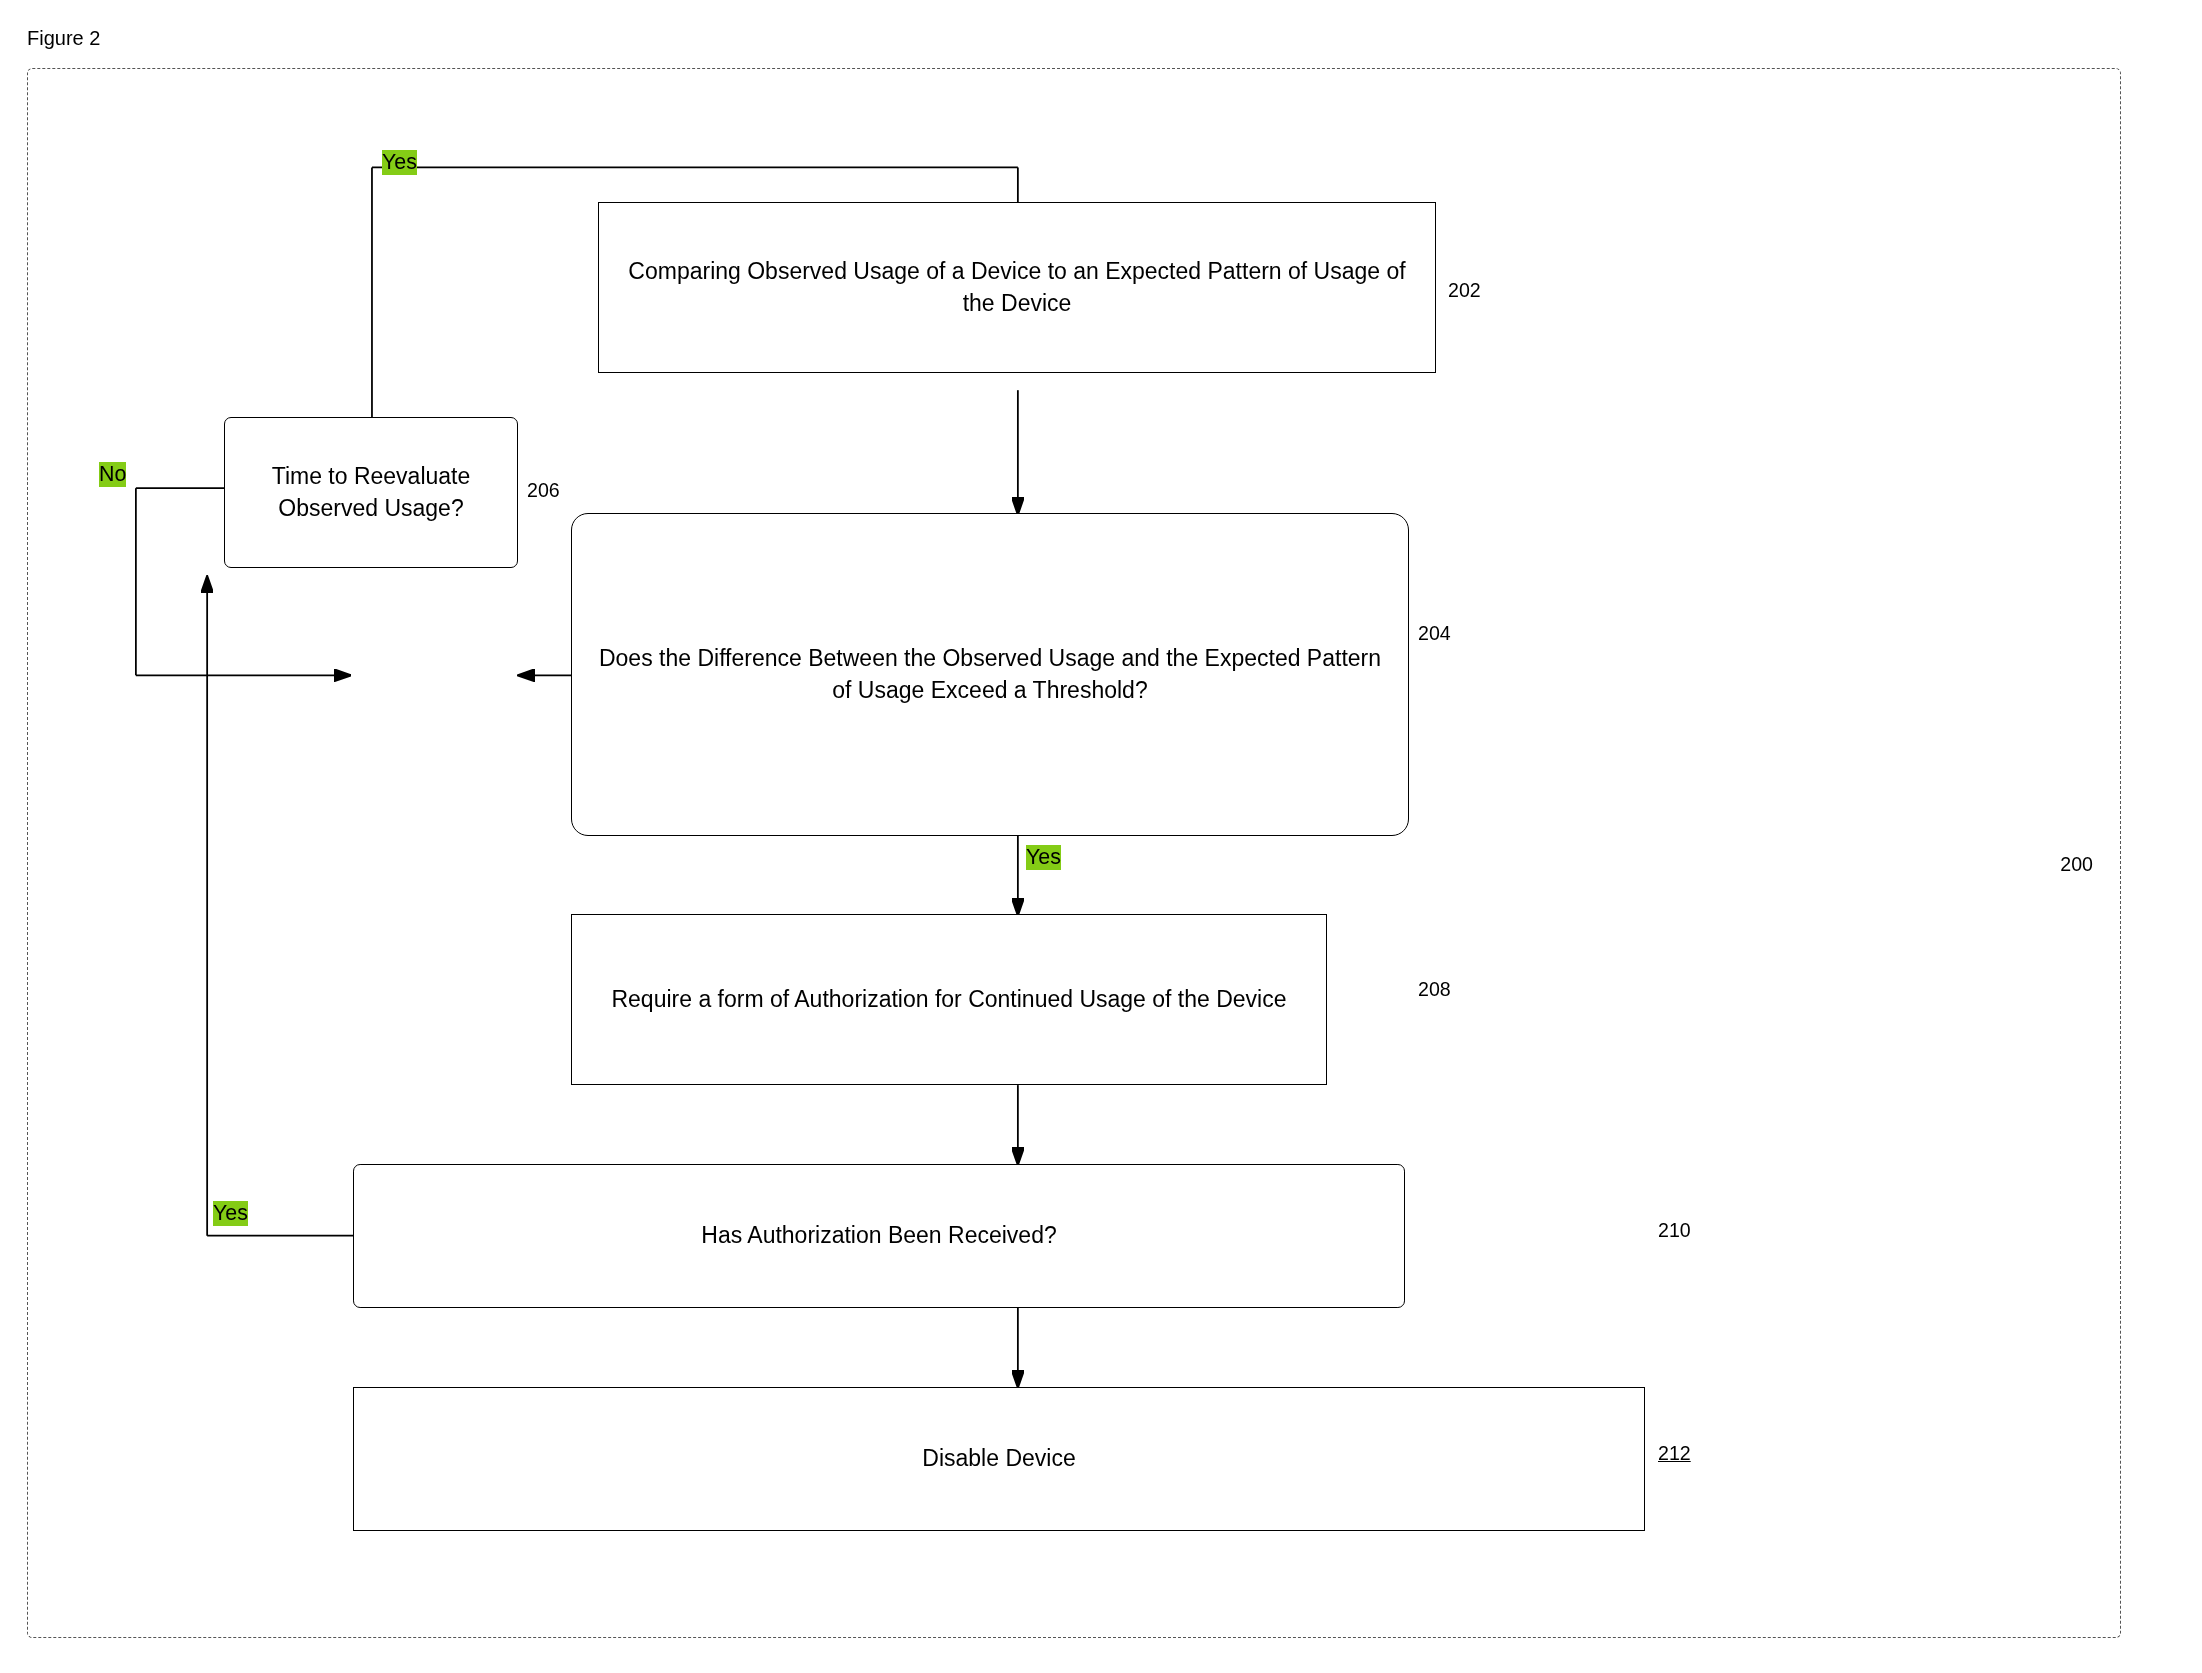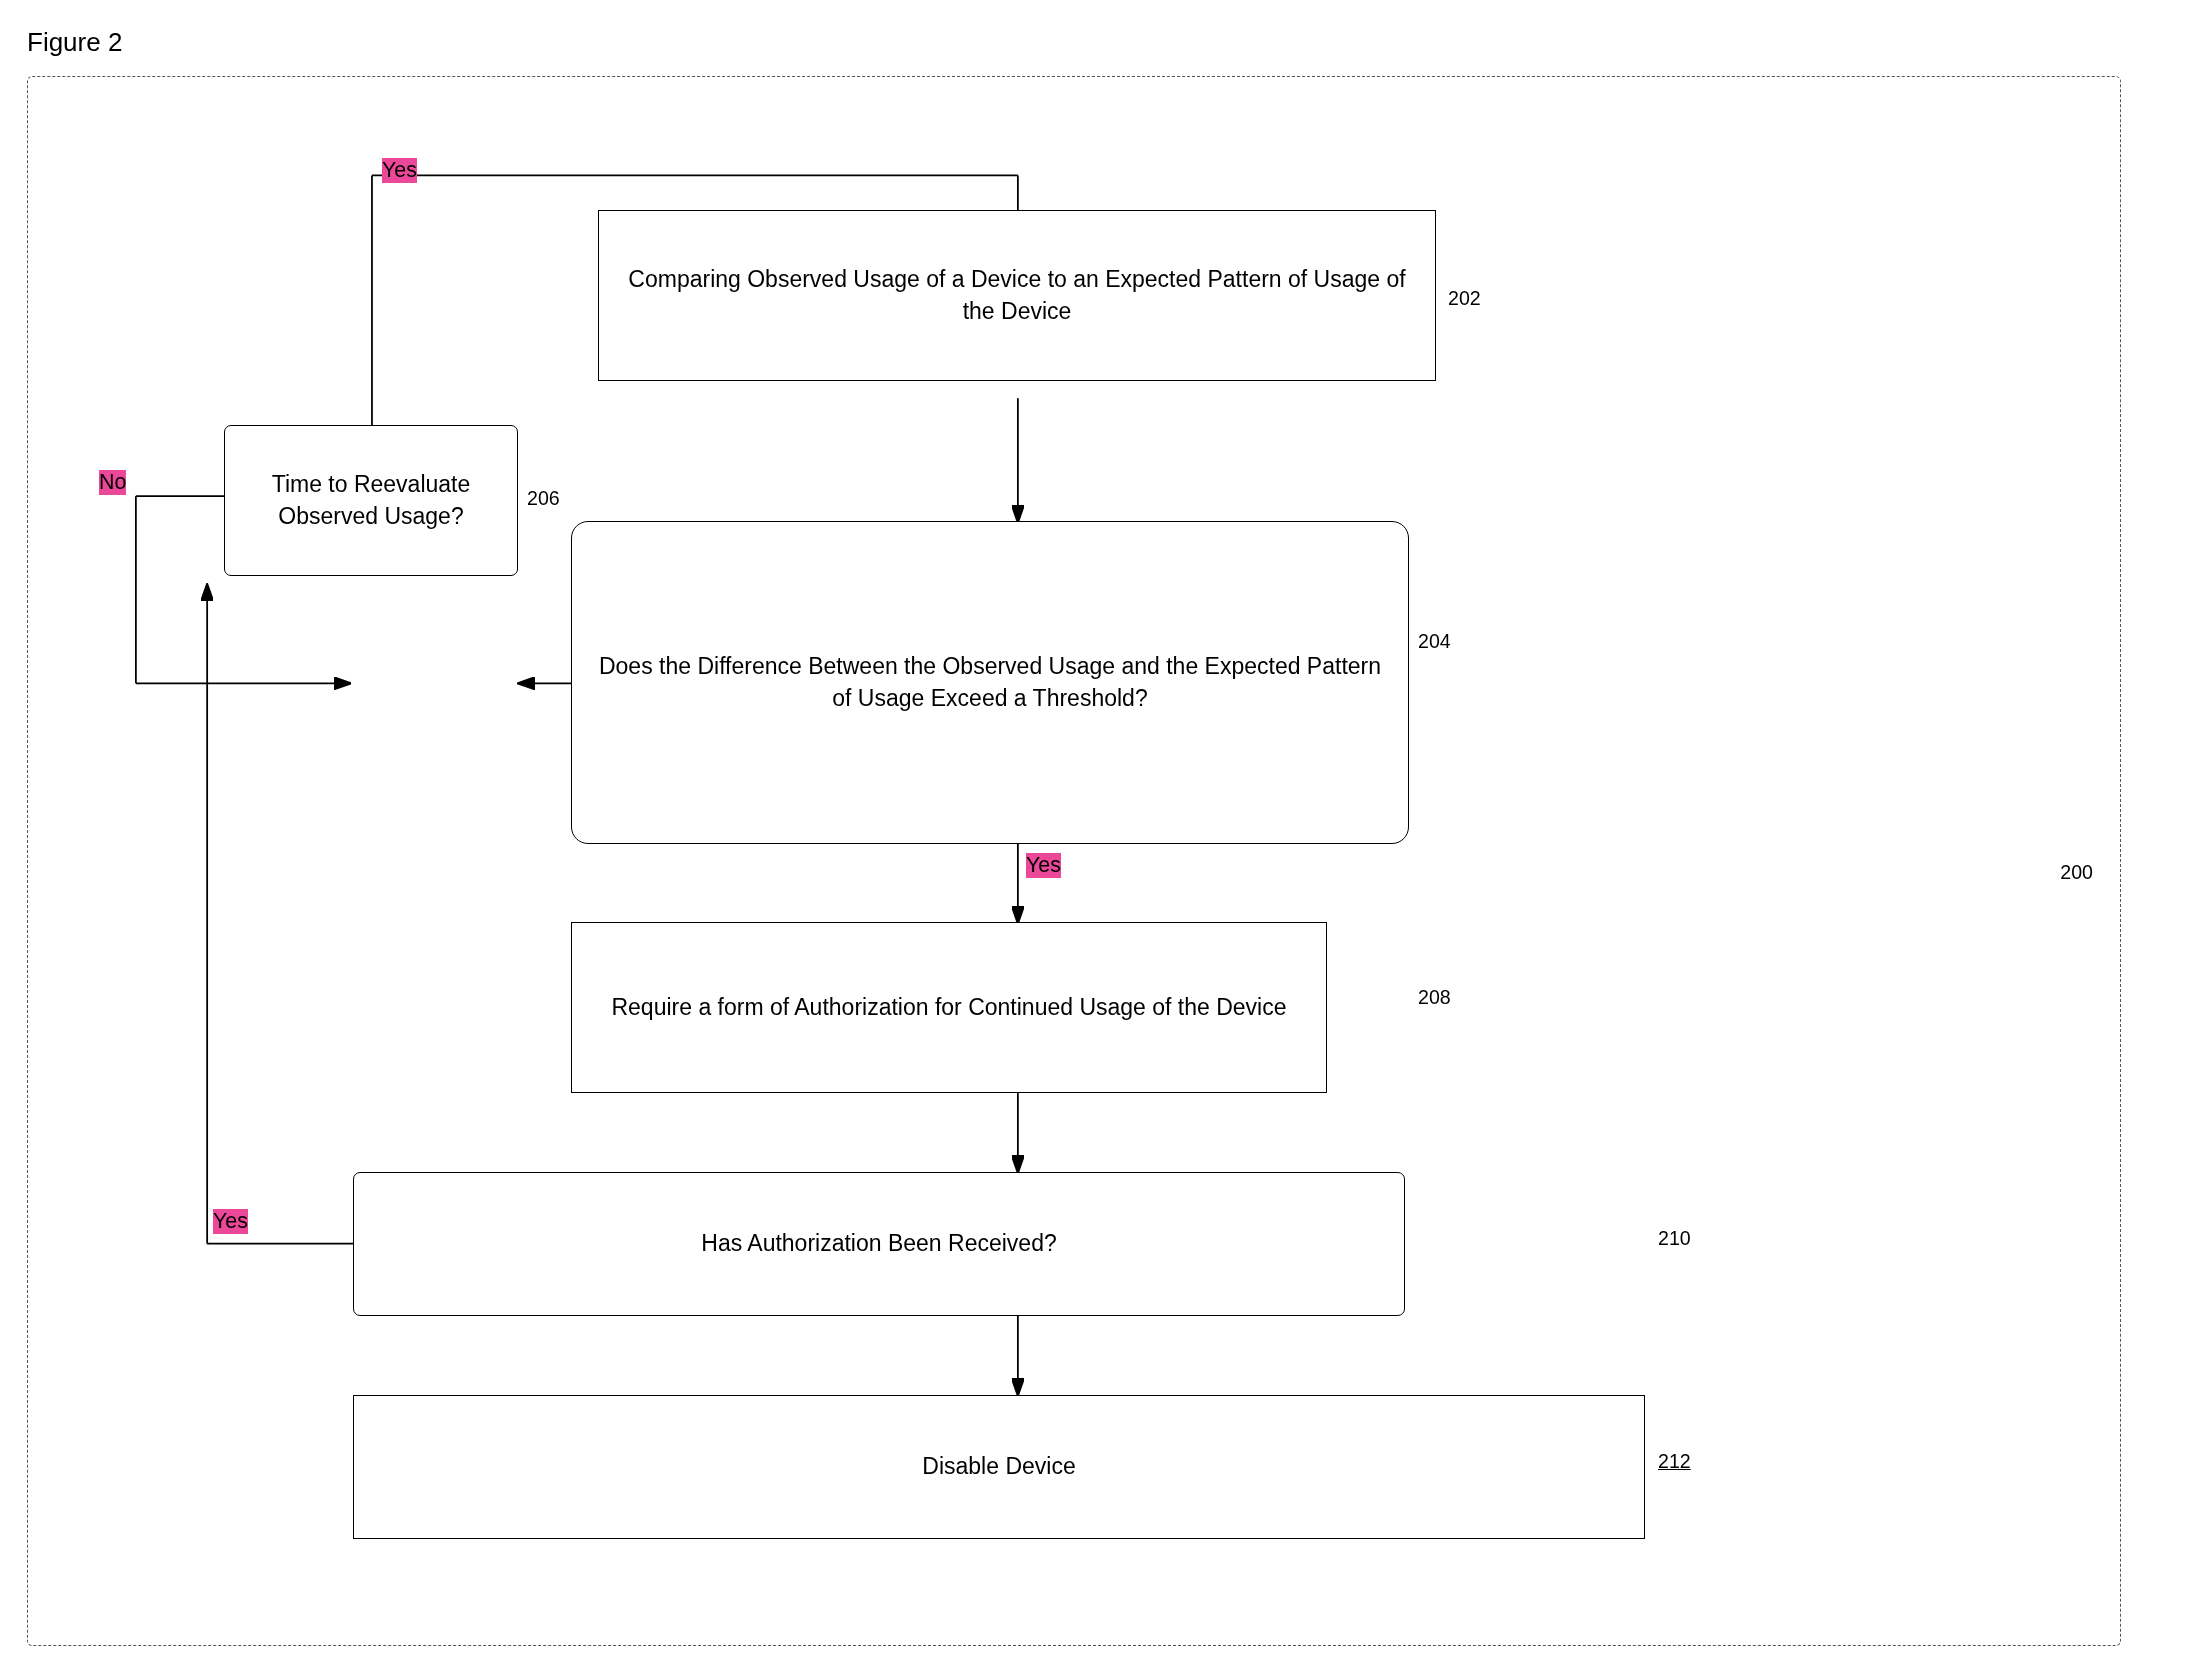--- a/index.html
+++ b/index.html
@@ -6,21 +6,21 @@
     body {
       background: #fff;
       font-family: Arial, sans-serif;
       font-size: 12.5px;
       color: #000;
       width: 2203px;
       min-height: 1674px;
       padding: 27px;
     }
     .figure-label {
-      font-size: 26px;
+      font-size: 20px;
       font-weight: normal;
       margin-bottom: 18px;
     }
     .diagram-outer {
       border: 1.8px dashed #555;
       border-radius: 5.3px;
       padding: 45px 53px 53px 53px;
       position: relative;
       width: 2094px;
       min-height: 1568px;
@@ -74,21 +74,21 @@
     }
     .arrows-svg polygon {
       fill: #000;
       stroke: #000;
     }
 
     
     .arrow-label {
       position: absolute;
       font-size: 21.4px;
-      background: #ec4899;
+      background: #84cc16;
     }
   </style>
 </head>
 <body>
 
 <div class="figure-label">Figure 2</div>
 
 <div class="diagram-outer">
   <div class="ref-num ref-200">
     <span>200</span>

